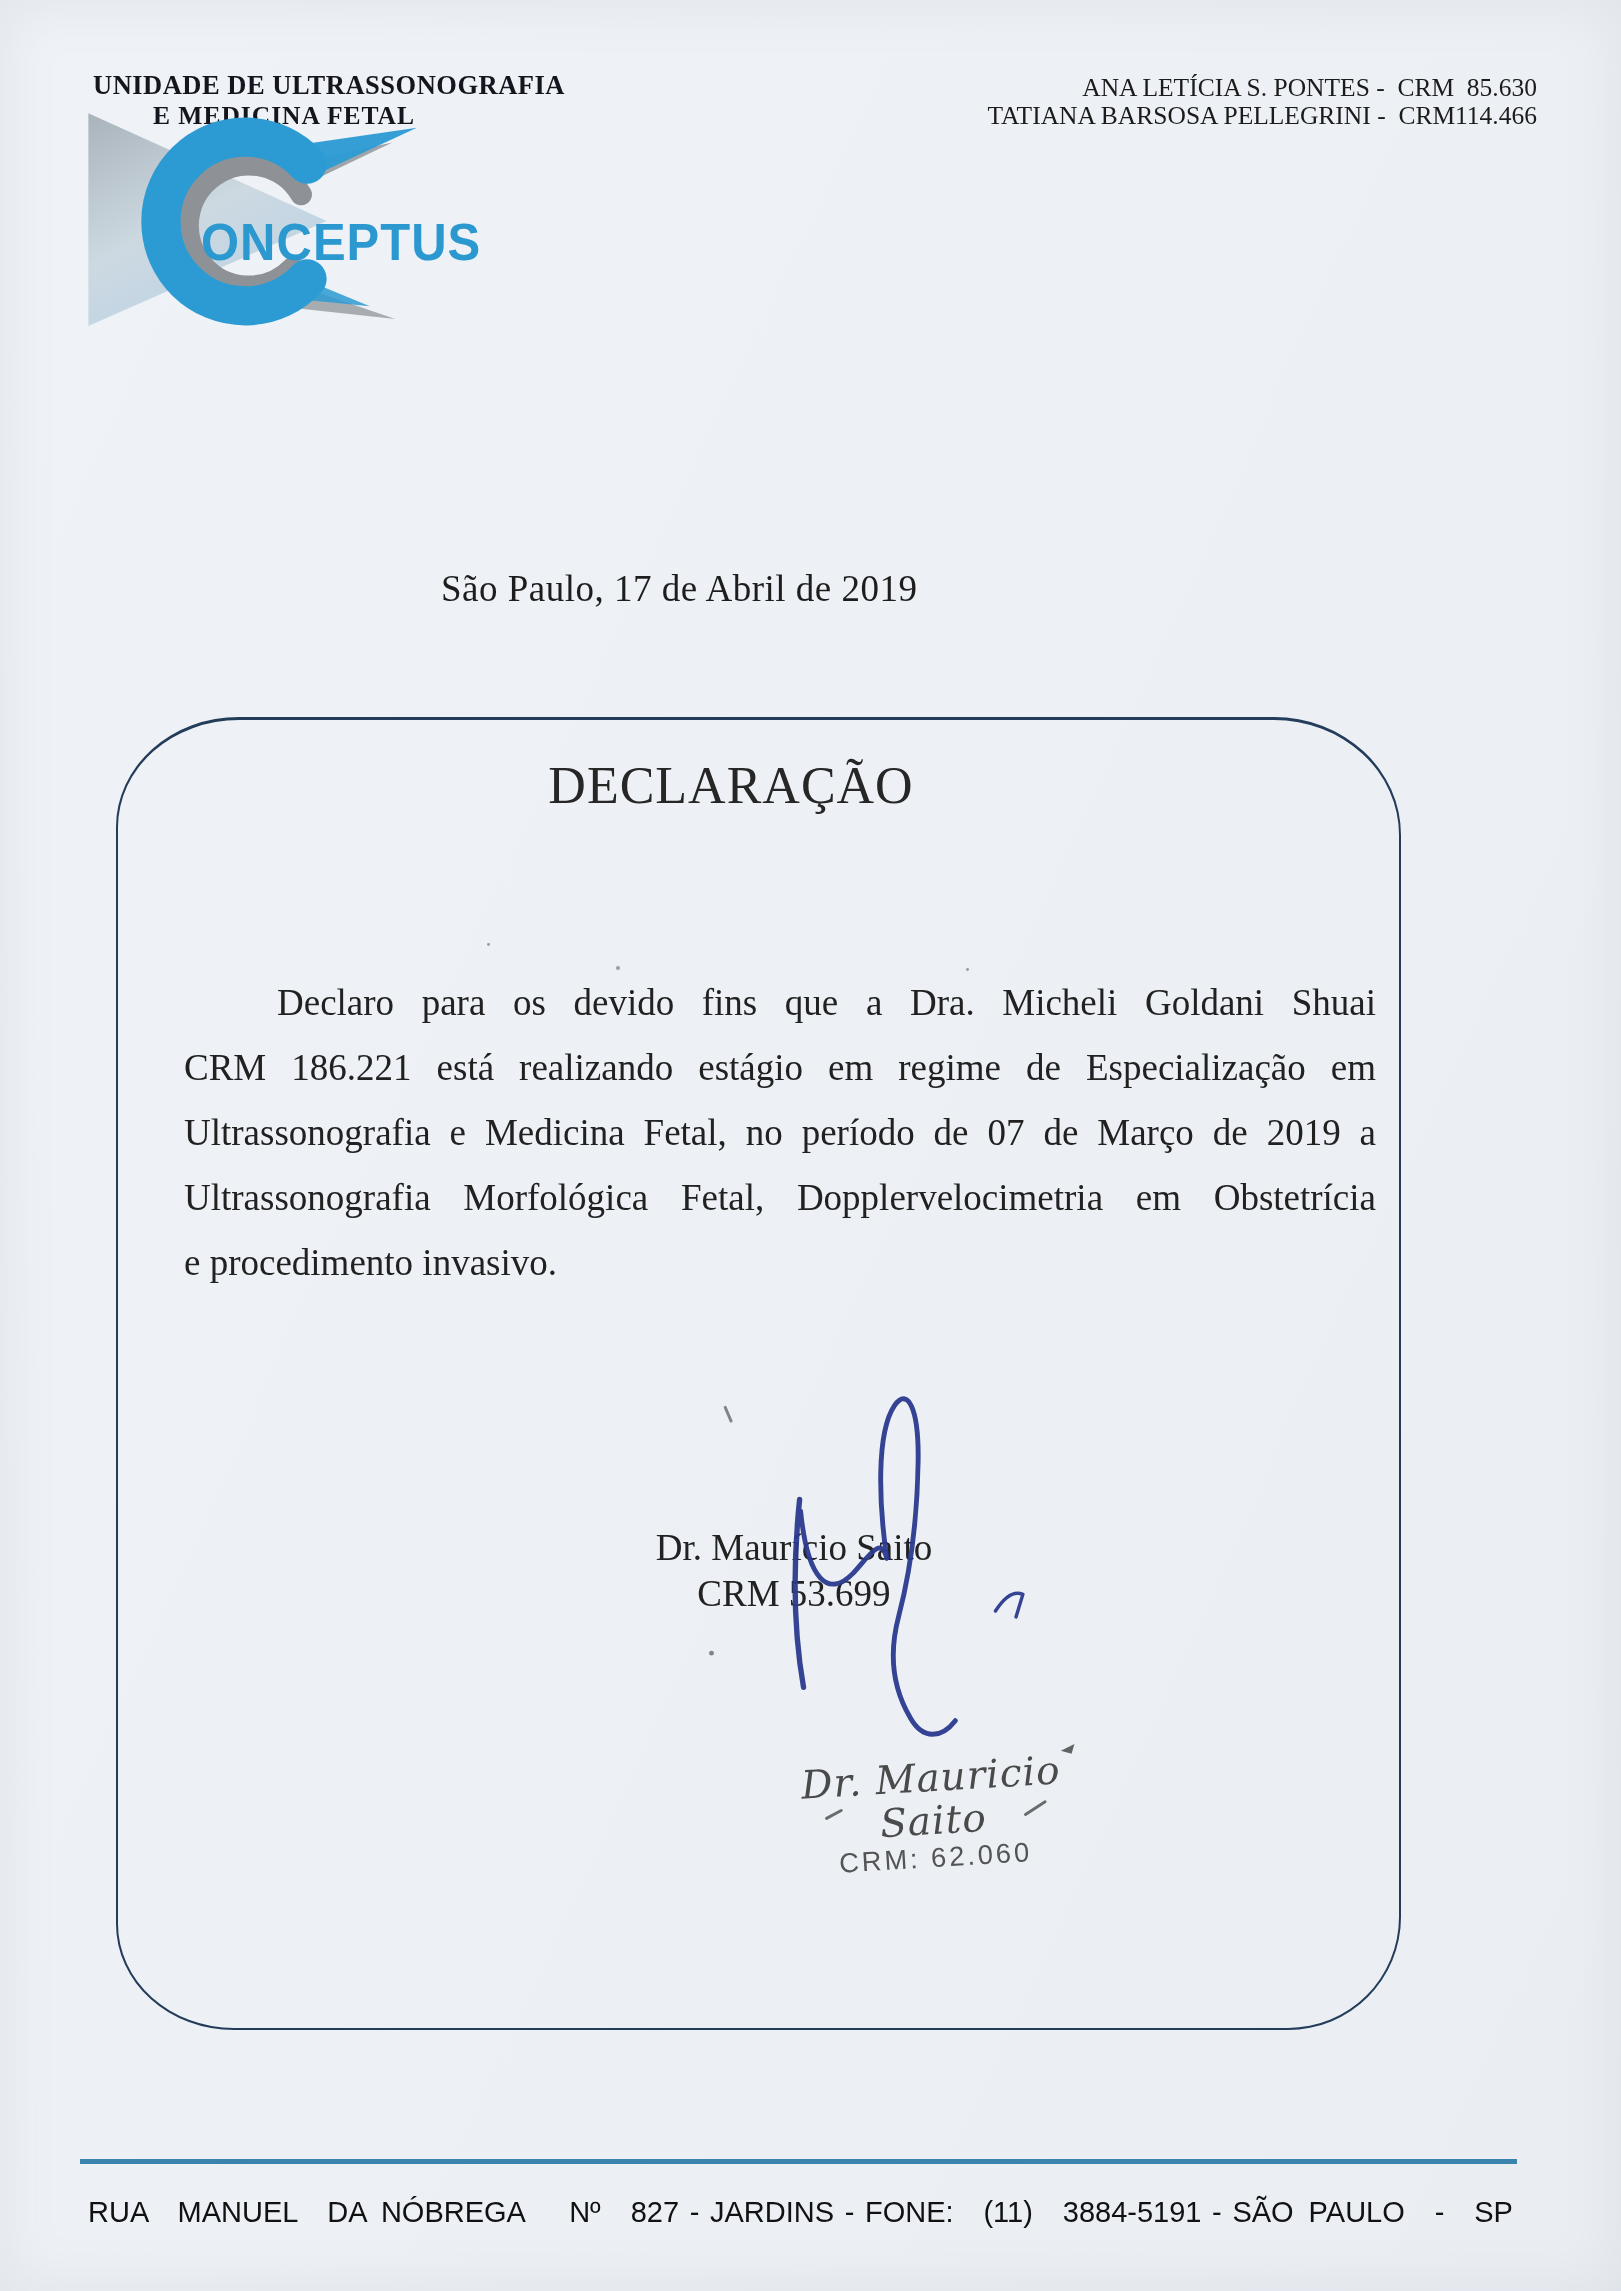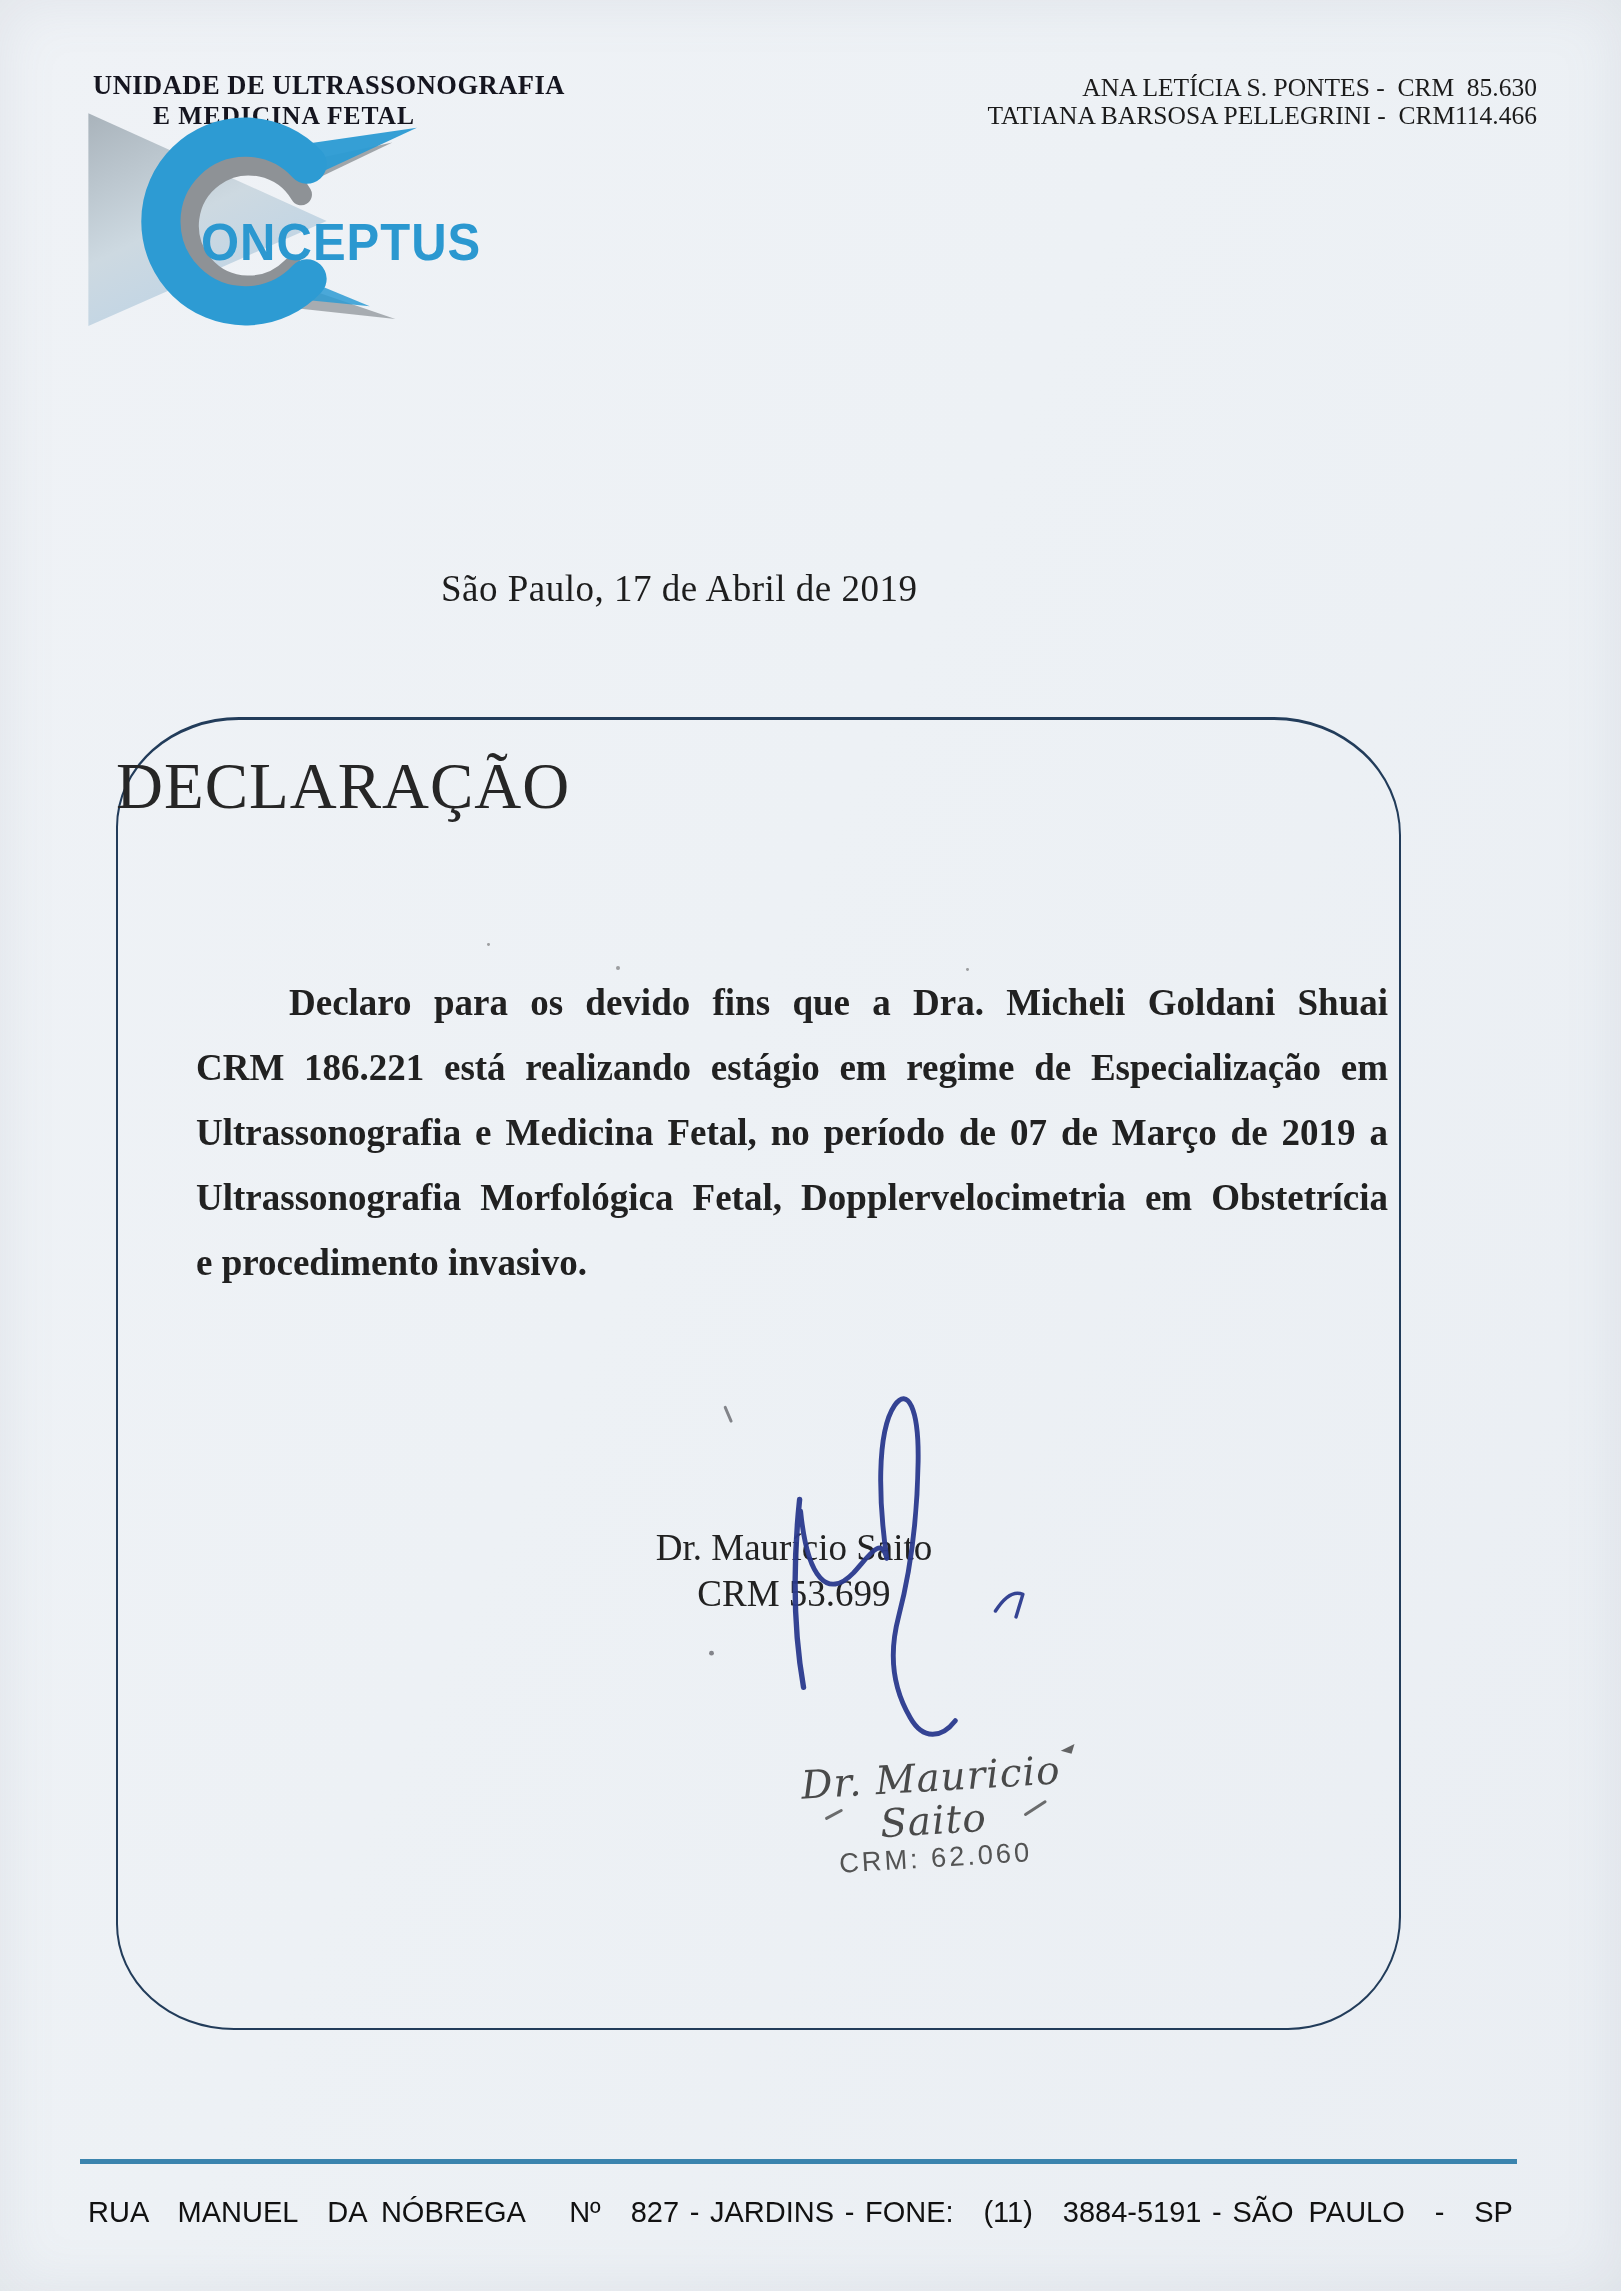--- a/index.html
+++ b/index.html
@@ -22,25 +22,25 @@
   .logo-svg{position:absolute;left:54px;top:69px;}
   .logo-text{position:absolute;left:201px;top:214px;font-family:"Liberation Sans",sans-serif;
     font-weight:bold;font-size:49px;letter-spacing:1px;color:#2b98d0;transform:scaleY(1.06);
     z-index:3;}
   
   .date-line{position:absolute;left:441px;top:559px;font-size:37px;color:#1d1d1d;letter-spacing:0.5px;margin-top:8px;}
   
   .decl-box{position:absolute;left:116px;top:717px;width:1285px;height:1313px;
     border:2px solid #223c5a;border-top-width:3.9px;box-sizing:border-box;
     border-radius:123px 127px 113px 118px / 110px 118px 113px 106px;}
-  .decl-title{position:absolute;left:116px;top:747px;width:1285px;
-    padding-right:55px;box-sizing:border-box;font-size:65px;color:#262626;
+  .decl-title{position:absolute;left:116px;top:747px;width:1285px;text-align:center;
+    padding-right:55px;box-sizing:border-box;font-size:52px;color:#262626;
     letter-spacing:1px;line-height:78px;}
-  .body-text{position:absolute;left:196px;top:970px;width:1192px;font-size:37px;
-    color:#212121;line-height:65px;font-weight:bold;}
+  .body-text{position:absolute;left:184px;top:970px;width:1192px;font-size:37px;
+    color:#212121;line-height:65px;}
   .body-text .jline{text-align:justify;text-align-last:justify;height:65px;}
   .body-text .first{padding-left:93px;}
   .body-text .last{text-align:left;text-align-last:left;}
   
   .typed-sig{position:absolute;left:598px;top:1525px;width:392px;text-align:center;
     font-size:37px;line-height:46px;color:#222;}
   .sig-svg{position:absolute;left:627px;top:1377px;z-index:5;}
   
   .stamp{position:absolute;left:786px;top:1756px;width:294px;text-align:center;
     transform:rotate(-3.4deg);color:#3c3c3c;opacity:.92;z-index:4;}

